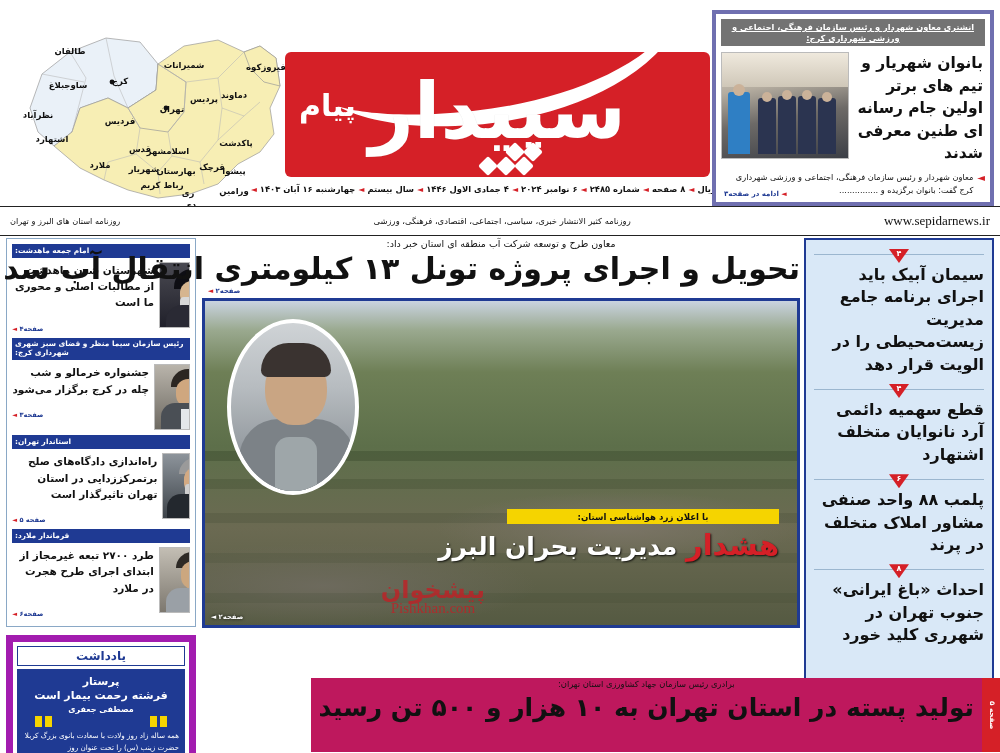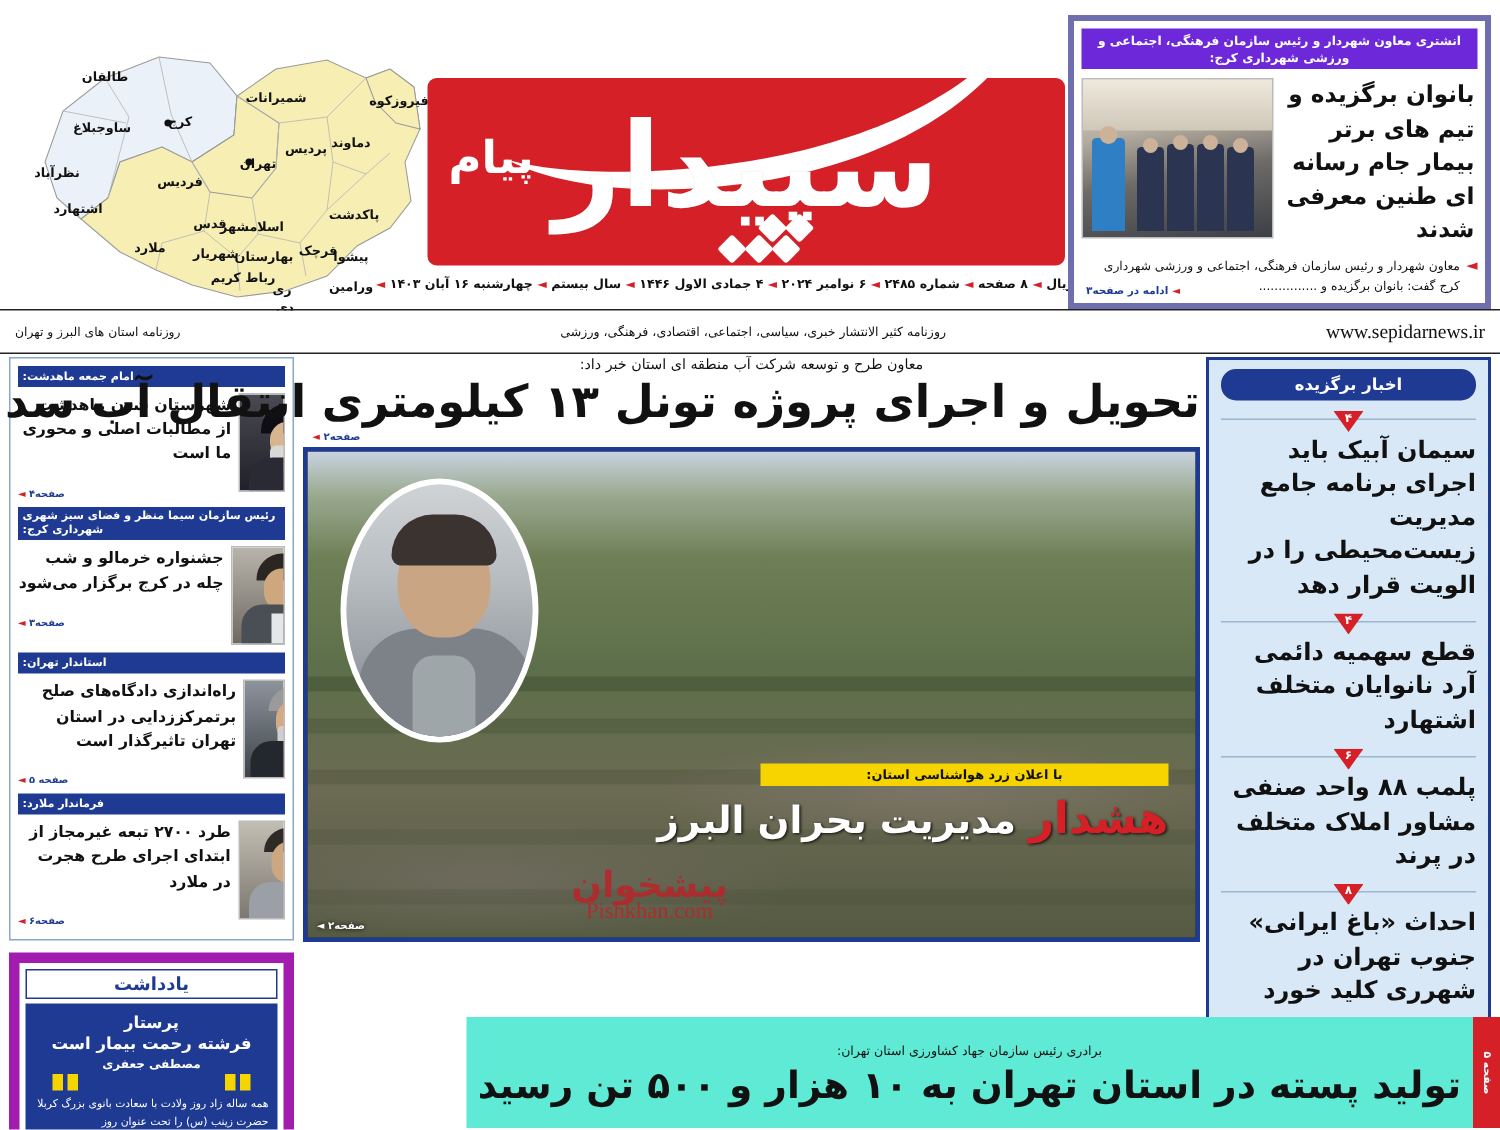--- a/index.html
+++ b/index.html
@@ -53,22 +53,22 @@
   }
   .date-strip .sep { color: #d52027; font-size: 8px; }
 
   
   .promo {
     position: absolute; right: 6px; top: 10px; width: 282px; height: 196px;
     background: #6f6fb0; padding: 4px;
   }
   .promo-inner { width: 100%; height: 100%; background: #fff; padding: 5px; position: relative; }
   .promo-kicker {
-    background: #6d28d9; color: #fff; font-size: 8.2px; font-weight: bold;
-    text-align: center; padding: 3px 4px; line-height: 1.3;
+    background: #737373; color: #fff; font-size: 8.2px; font-weight: bold;
+    text-align: center; padding: 3px 4px; line-height: 1.3; text-decoration: underline;
   }
   .promo-body { display: flex; flex-direction: row; gap: 6px; margin-top: 6px; }
   .promo-head {
     flex: 1; font-size: 15.5px; font-weight: bold; color: #111;
     line-height: 1.45; text-align: right; padding-right: 2px;
   }
   .promo-photo {
     width: 128px; height: 107px; border: 1px solid #bbb;
     background: linear-gradient(170deg,#d8d2c6 0%,#b5ada0 32%,#6d6a67 60%,#3c3f46 100%);
     position: relative; overflow: hidden;
@@ -219,21 +219,21 @@
   .wm-fa { font-size: 24px; font-weight: bold; }
   .wm-en { font-size: 15px; font-family: "Liberation Serif", serif; direction: ltr; margin-top: -4px; }
 
   
   .bottom-strip { position: absolute; left: 202px; top: 440px; width: 598px; height: 74px; display: flex; }
   .bs-badge {
     width: 20px; background: #d52027; color: #fff; font-size: 7.2px; font-weight: bold;
     display: flex; align-items: center; justify-content: center;
     writing-mode: vertical-rl; text-orientation: mixed; letter-spacing: 1px;
   }
-  .bs-main { flex: 1; background: #5eead4; padding: 17px 8px 5px; }
+  .bs-main { flex: 1; background: #be185d; padding: 1px 8px 5px; }
   .bs-kicker { font-size: 8.4px; color: #111; text-align: center; }
   .bs-head {
     font-size: 25px; font-weight: bold; color: #111; text-align: center;
     line-height: 1.25; margin-top: 3px; white-space: nowrap;
   }
 </style>
 </head>
 <body>
 
 <div class="page">
@@ -322,21 +322,21 @@
       <span class="sep">◄</span>
       <span>۸ صفحه</span>
       <span class="sep">◄</span>
       <span>۳۰۰۰۰ ریال</span>
     </div>
 
     <div class="promo">
       <div class="promo-inner">
         <div class="promo-kicker">انشتری معاون شهردار و رئیس سازمان فرهنگی، اجتماعی و ورزشی شهرداری کرج:</div>
         <div class="promo-body">
-          <div class="promo-head">بانوان برگزیده و تیم های برتر بیمار جام رسانه ای طنین معرفی شدند</div>
+          <div class="promo-head">بانوان شهریار و تیم های برتر اولین جام رسانه ای طنین معرفی شدند</div>
           <div class="promo-photo">
             <div class="ceil"></div>
             <div class="fig" style="left:6px;width:22px;height:62px;background:#2f7fc4;"></div>
             <div class="head" style="left:11px;bottom:62px;width:12px;height:12px;"></div>
             <div class="fig" style="left:36px;width:18px;height:56px;"></div>
             <div class="head" style="left:40px;bottom:56px;width:10px;height:10px;"></div>
             <div class="fig" style="left:56px;width:18px;height:58px;"></div>
             <div class="head" style="left:60px;bottom:58px;width:10px;height:10px;"></div>
             <div class="fig" style="left:76px;width:18px;height:58px;"></div>
             <div class="head" style="left:80px;bottom:58px;width:10px;height:10px;"></div>
@@ -358,21 +358,20 @@
 
   <div class="infobar">
     <span class="url">www.sepidarnews.ir</span>
     <span class="mid">روزنامه کثیر الانتشار خبری، سیاسی، اجتماعی، اقتصادی، فرهنگی، ورزشی</span>
     <span class="rt">روزنامه استان های البرز و تهران</span>
   </div>
 
   <div class="body">
 
     <div class="col-right">
-      <div class="picks-title">اخبار برگزیده</div>
 
       <div class="pick">
         <div class="pick-rule">
           <div class="line"></div>
           <div class="pick-badge">۴</div>
         </div>
         <div class="pick-text">سیمان آبیک باید اجرای برنامه جامع مدیریت زیست‌محیطی را در الویت قرار دهد</div>
       </div>
 
       <div class="pick">

